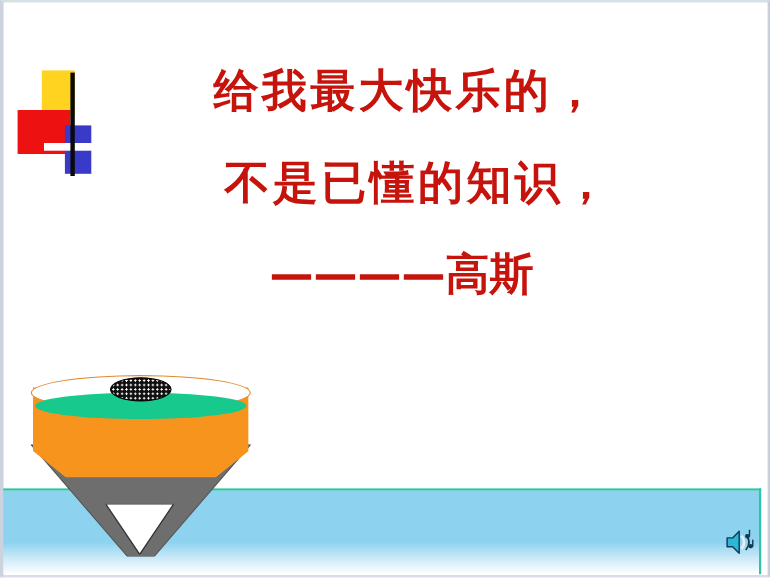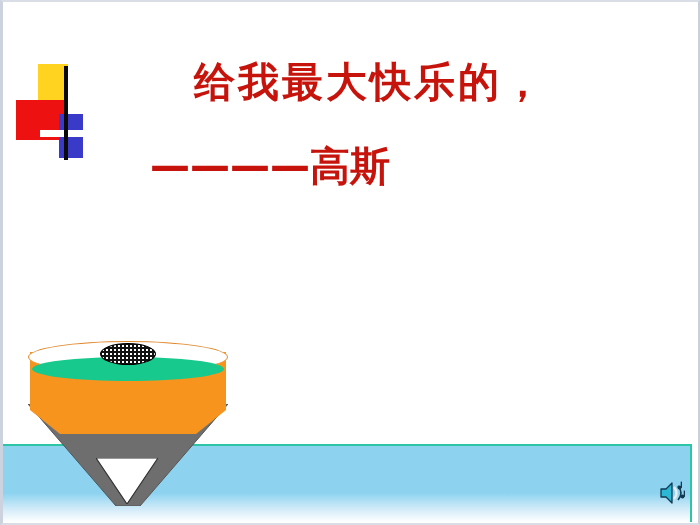--- a/index.html
+++ b/index.html
@@ -103,21 +103,21 @@
   .qline-1 { margin-left: 44px;  margin-bottom: 43px; }
   .qline-2 { margin-left: 54px;  margin-bottom: 43px; }
   .qline-3 { margin-left: 46px;  margin-bottom: 12px; }
   .qline-attr {
     color: #C6140D;
     font-family: "DejaVu Sans", "Liberation Sans", sans-serif;
     font-weight: bold;
     font-size: 40px;
     line-height: 1;
     letter-spacing: 0px;
-    text-align: left;
+    text-align: center;
     padding-right: 60px;
     white-space: nowrap;
   }
 
   
   .water {
     position: absolute;
     left: 0px;
     top: 444px;
     width: 692px;
@@ -206,20 +206,21 @@
     <div class="yellow"></div>
     <div class="red"></div>
     <div class="blue-top"></div>
     <div class="blue-bot"></div>
     <div class="whitebar"></div>
     <div class="blackbar"></div>
   </div>
 
   <div class="quote-block">
     <div class="qline qline-1">给我最大快乐的，</div>
+    <div class="qline qline-2">不是已懂的知识，</div>
     <div class="qline-attr">————高斯</div>
   </div>
 
   <div class="water"></div>
 
   <div class="funnel">
 
     <svg class="cone-gray" viewBox="0 0 200 102" preserveAspectRatio="none">
       <polygon points="0,0 200,0 112,102 88,102" fill="#6E6E6E" stroke="#555555" stroke-width="1"></polygon>
     </svg>

